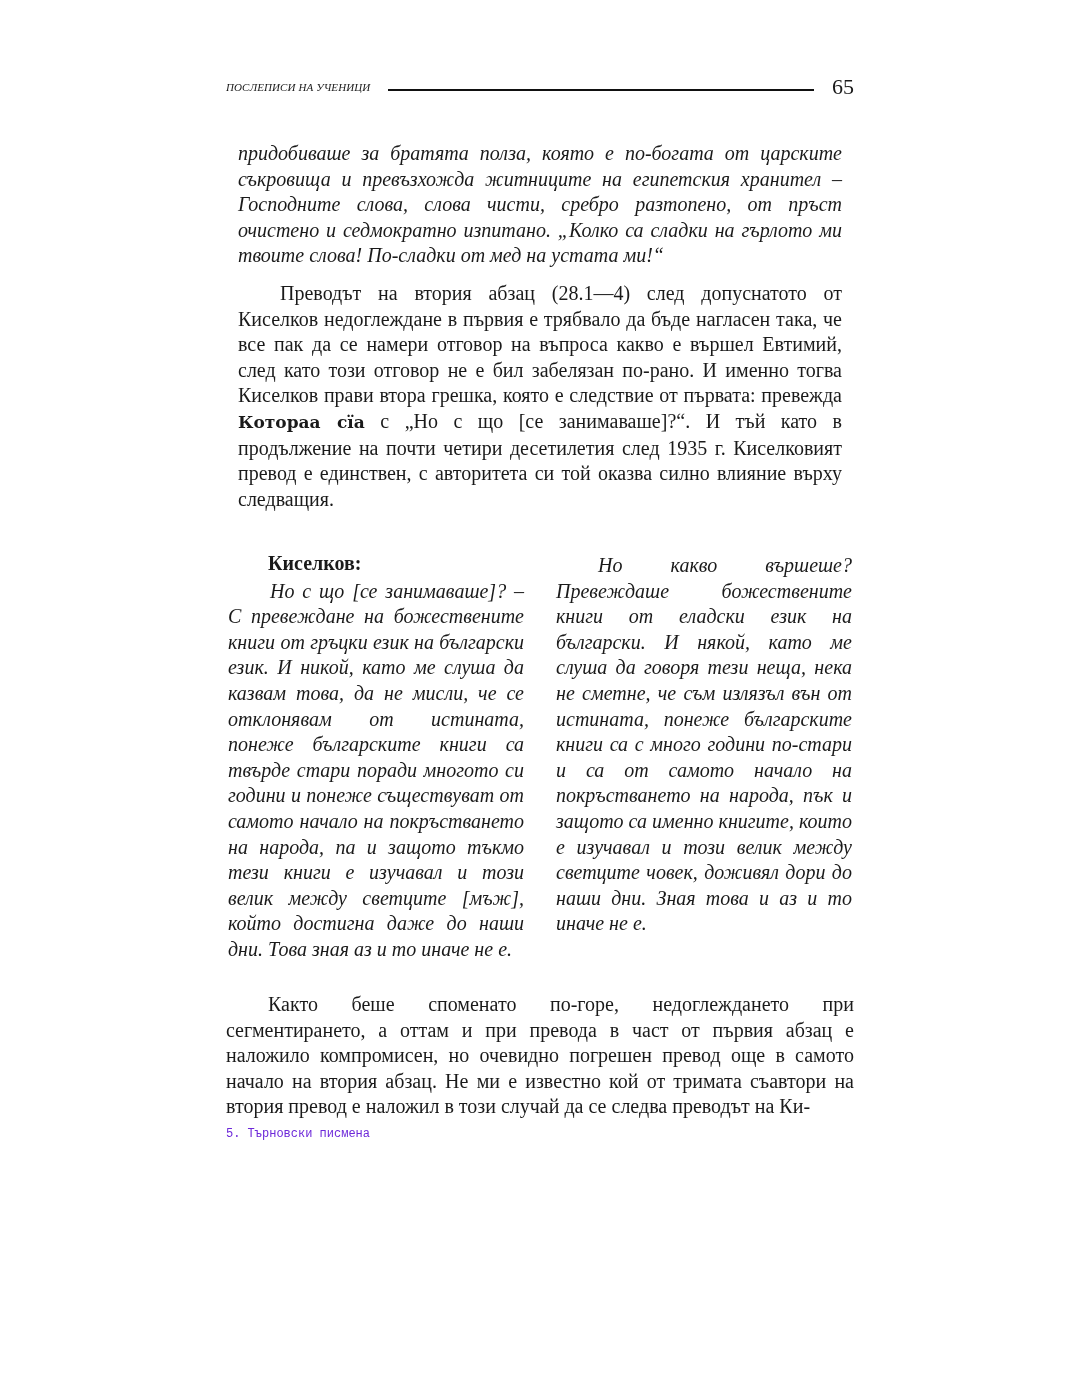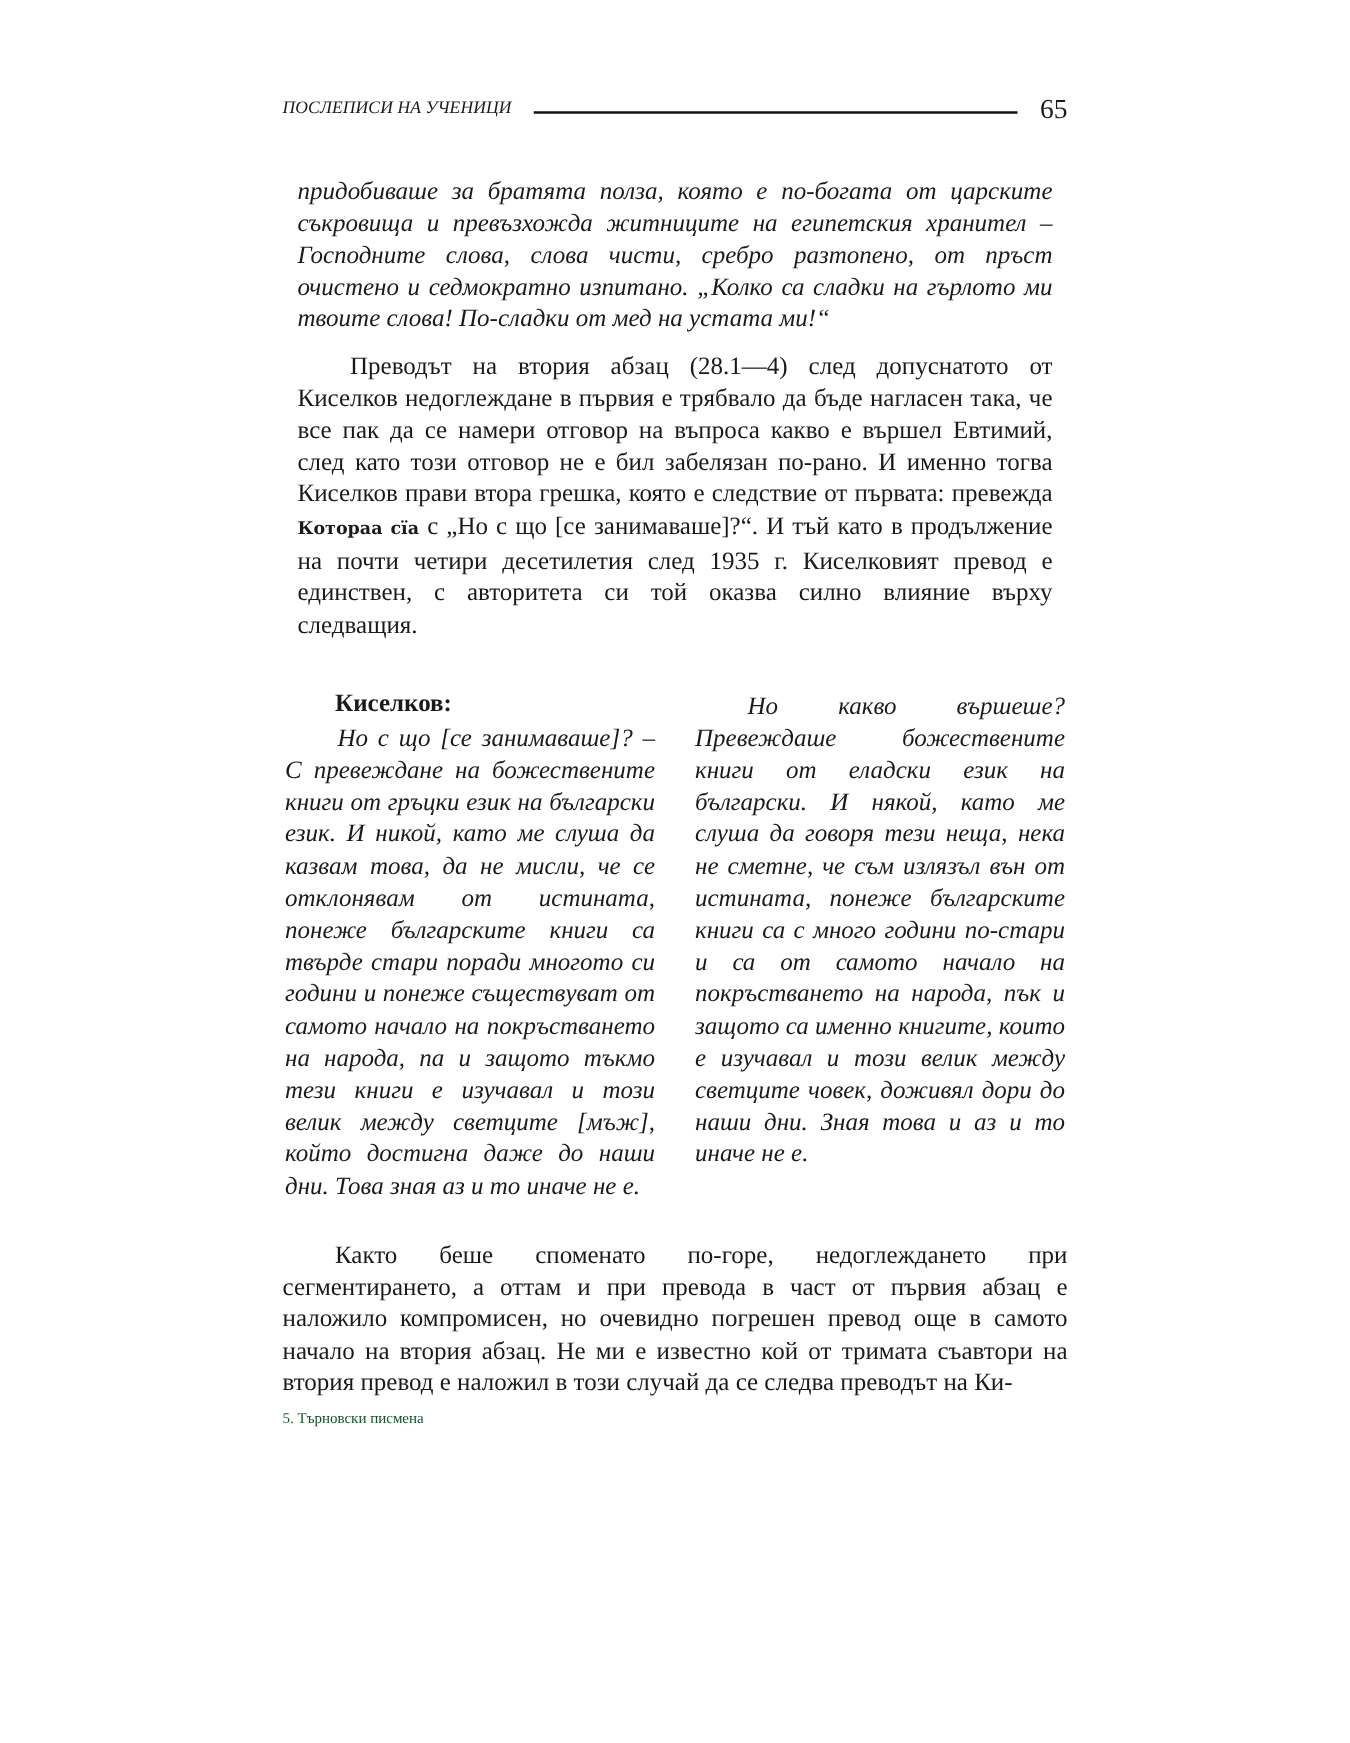--- a/index.html
+++ b/index.html
@@ -8,53 +8,53 @@
       position: absolute;
       left: 226px; top: 0; width: 628px;
       font-family: "Liberation Serif", serif;
       color: #1a1a1a;
     }
     .running-head {
       position: absolute; top: 74px; left: 0; width: 628px; height: 26px;
       display: flex; align-items: center;
     }
     .rh-title {
-      font-style: italic; font-size: 14px; letter-spacing: 0.1px;
+      font-style: italic; font-size: 11px; letter-spacing: 0.1px;
       white-space: nowrap;
     }
     .rh-rule {
       flex: 1; height: 0; border-top: 2px solid #111;
       margin-left: 18px; margin-right: 18px; margin-top: 6px;
     }
     .rh-page { font-size: 22px; }
     .body-text {
       position: absolute; top: 129px; left: 0; width: 628px;
       font-size: 20px; line-height: 25.6px; text-align: justify;
     }
     .body-text p { margin: 12px; }
     .italic { font-style: italic; }
     .indent { text-indent: 42px; }
-    .slav { font-family: "DejaVu Serif", serif; font-size: 14px; font-weight: bold; }
+    .slav { font-family: "DejaVu Serif", serif; font-size: 17px; font-weight: bold; }
     .columns {
       position: absolute; top: 551px; left: 0; width: 628px;
       display: flex; justify-content: space-between;
       font-size: 20px; line-height: 25.6px;
     }
     .col { width: 300px; }
     .col-head { font-weight: bold; text-indent: 42px; margin: 0; }
     .col-right .col-head { text-indent: 46px; }
     .col-text { font-style: italic; text-align: justify; text-indent: 42px; margin: 2px; }
     .lower-text {
       position: absolute; top: 992px; left: 0; width: 628px;
       font-size: 20px; line-height: 25.6px; text-align: justify;
     }
     .lower-text p { margin: 0; }
     .signature {
       position: absolute; top: 1127px; left: 0;
-      font-size: 12px; color: #14532d;
+      font-size: 12px; color: #6d28d9; font-family: Liberation Mono, monospace;
     }
   </style>
 </head>
 <body>
 
 <div class="page">
 
   <div class="running-head">
     <span class="rh-title">ПОСЛЕПИСИ НА УЧЕНИЦИ</span>
     <span class="rh-rule"></span>

